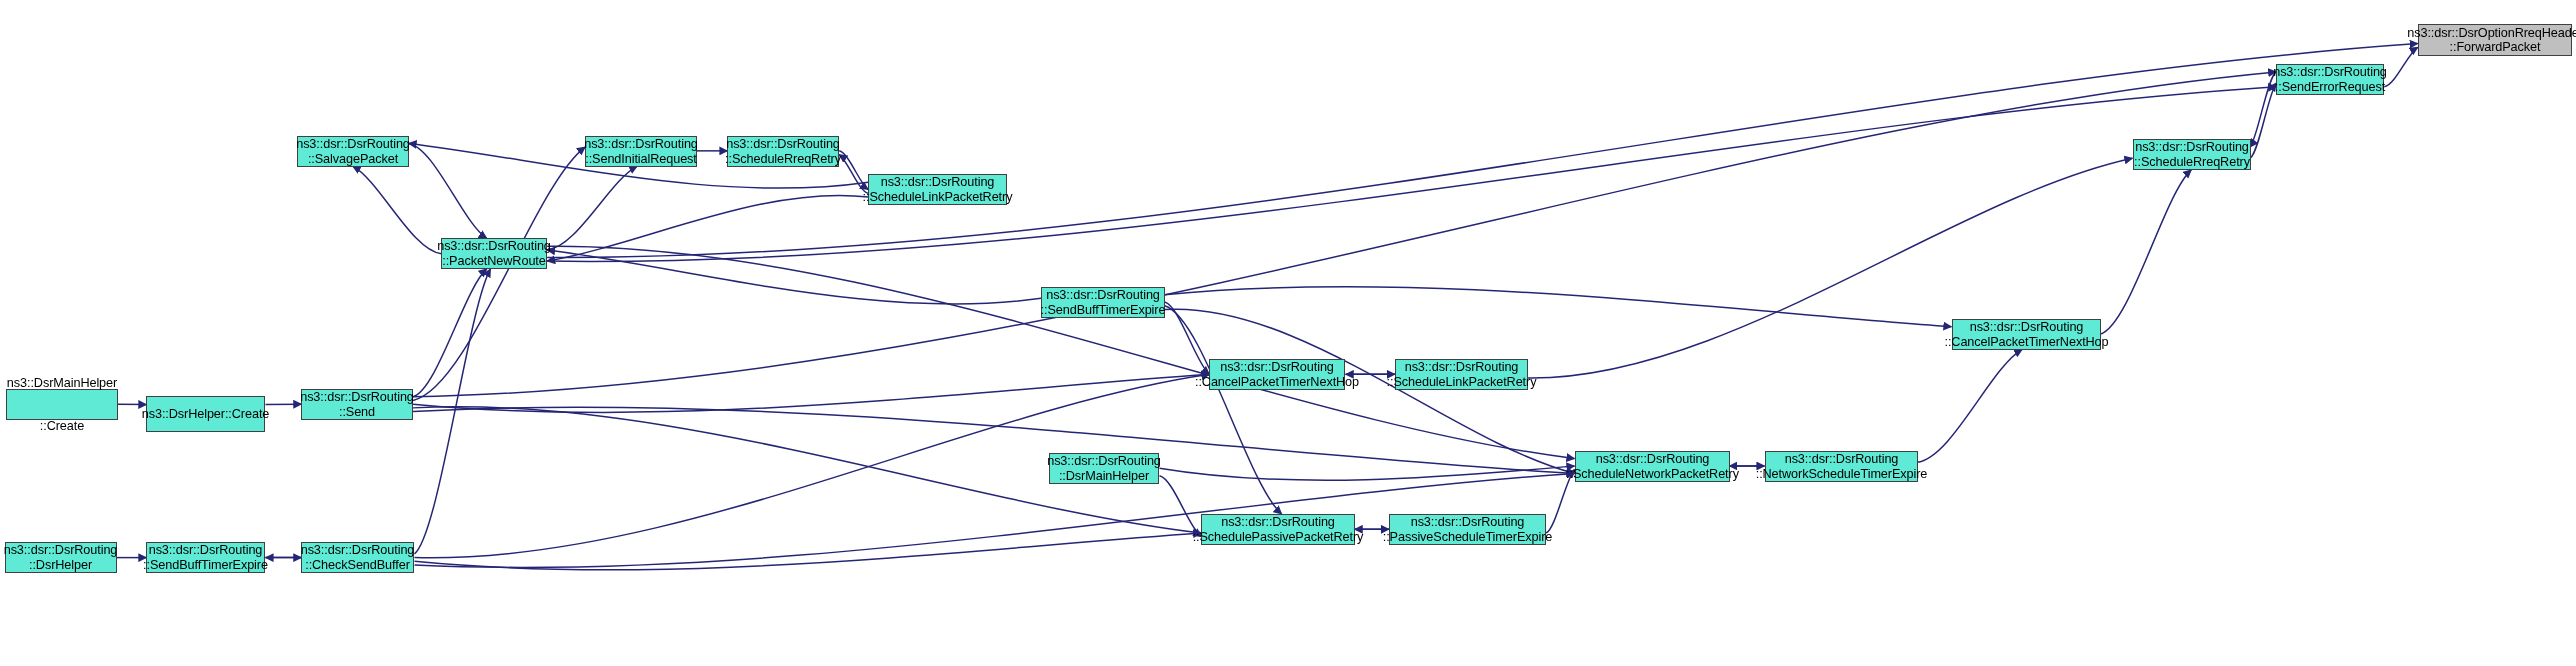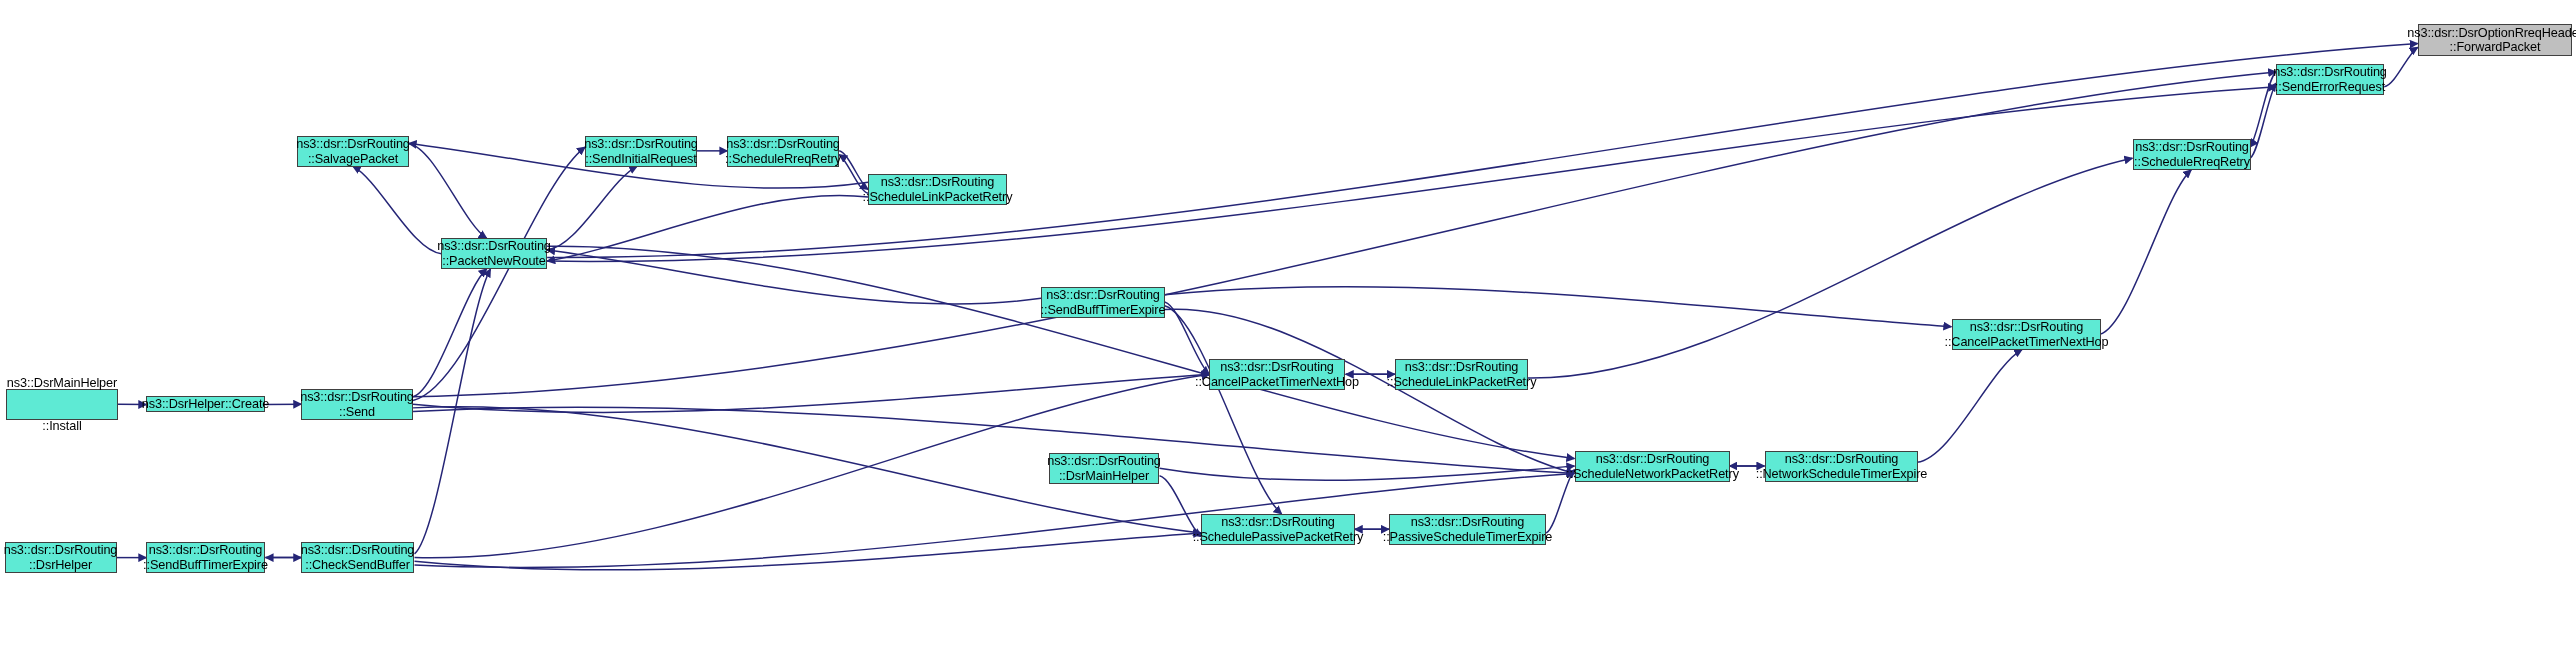--- a/index.html
+++ b/index.html
@@ -99,23 +99,23 @@
         <path d="M 2819 448.5 C 2859.26 436.0265 2904.4 260.8175 2941 228" marker-end="url(#arrow)" stroke="#252576" stroke-width="2" fill="none"></path>
         <path d="M 3020 212.5 C 3031.55 205.638 3044.5 126.01 3055 111.5" marker-end="url(#arrow)" stroke="#252576" stroke-width="2" fill="none"></path>
         <path d="M 3200 116.5 C 3214.85 114.364 3231.5 71.78 3245 63.5" marker-end="url(#arrow)" stroke="#252576" stroke-width="2" fill="none"></path>
         <path d="M 3055 96.5 C 3043.45 103.36200000000001 3030.5 182.99 3020 197.5" marker-end="url(#arrow)" stroke="#252576" stroke-width="2" fill="none"></path>
       </g>
   </svg>
 
   <div id="node-group">
       <div class="node" style="left: 6px; top: 389px; width: 112px; height: 31px; gap: 29px;">
         <span class="l1">ns3::DsrMainHelper</span>
-        <span class="l2">::Install</span>
-      </div>
-      <div class="node" style="left: 146px; top: 396px; width: 119px; height: 16px;">
+        <span class="l2">::Create</span>
+      </div>
+      <div class="node" style="left: 146px; top: 396px; width: 119px; height: 36px;">
         <span class="l1">ns3::DsrHelper::Create</span>
       </div>
       <div class="node" style="left: 301px; top: 389px; width: 112px; height: 31px;">
         <span class="l1">ns3::dsr::DsrRouting</span>
         <span class="l2">::Send</span>
       </div>
       <div class="node" style="left: 4.5px; top: 542px; width: 112px; height: 31px;">
         <span class="l1">ns3::dsr::DsrRouting</span>
         <span class="l2">::DsrHelper</span>
       </div>

